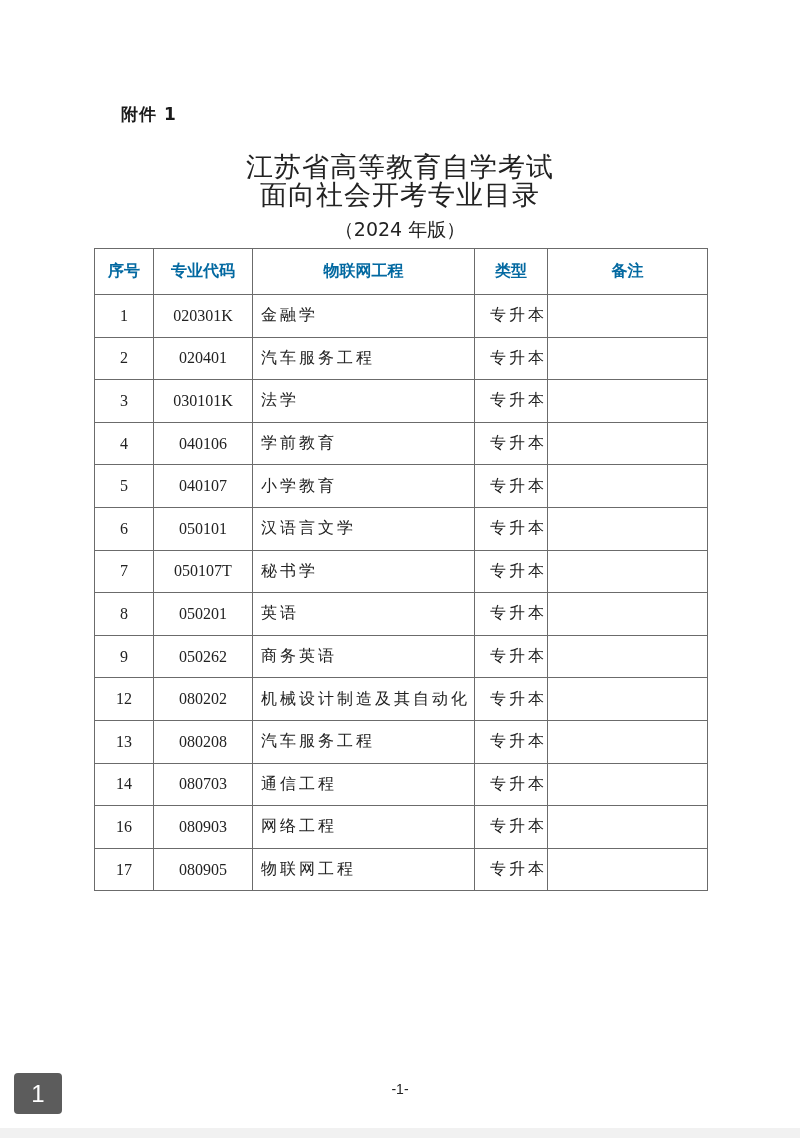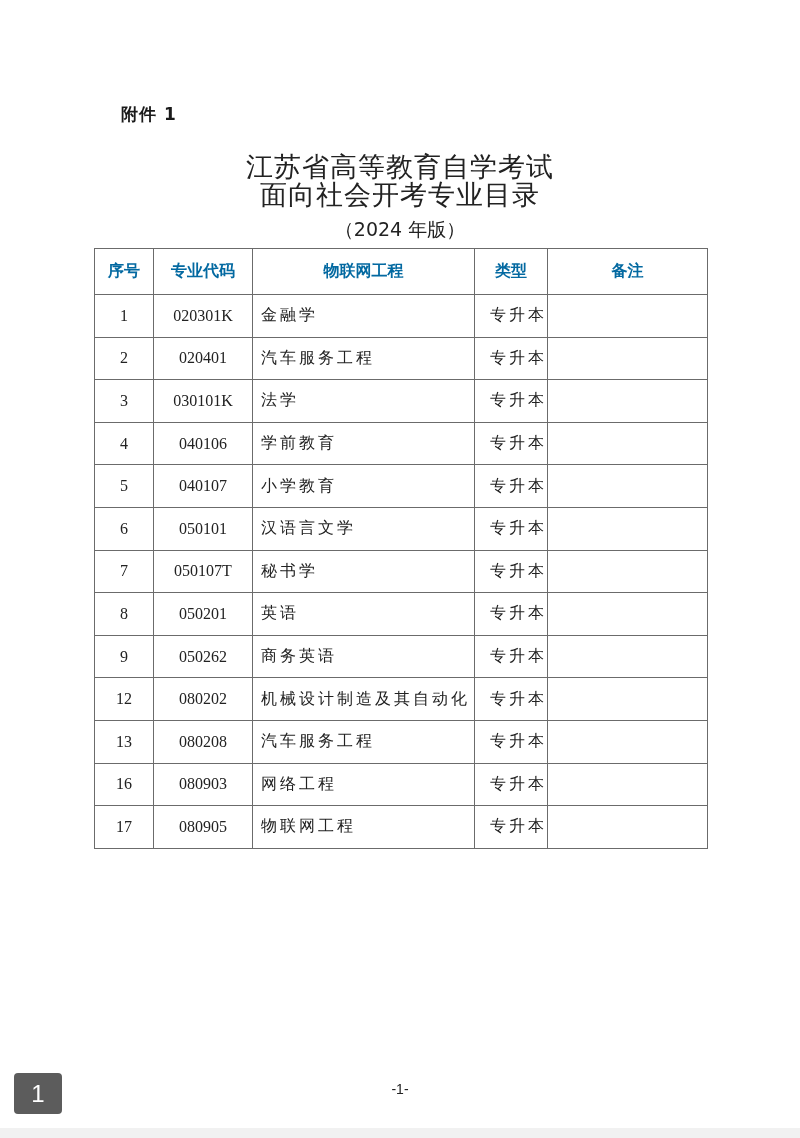--- a/index.html
+++ b/index.html
@@ -160,20 +160,27 @@
           <td class="c-note"></td>
         </tr>
         <tr>
           <td class="c-seq">13</td>
           <td class="c-code">080208</td>
           <td class="c-name">汽车服务工程</td>
           <td class="c-type">专升本</td>
           <td class="c-note"></td>
         </tr>
         <tr>
+          <td class="c-seq">14</td>
+          <td class="c-code">080703</td>
+          <td class="c-name">通信工程</td>
+          <td class="c-type">专升本</td>
+          <td class="c-note"></td>
+        </tr>
+        <tr>
           <td class="c-seq">16</td>
           <td class="c-code">080903</td>
           <td class="c-name">网络工程</td>
           <td class="c-type">专升本</td>
           <td class="c-note"></td>
         </tr>
         <tr>
           <td class="c-seq">17</td>
           <td class="c-code">080905</td>
           <td class="c-name">物联网工程</td>

